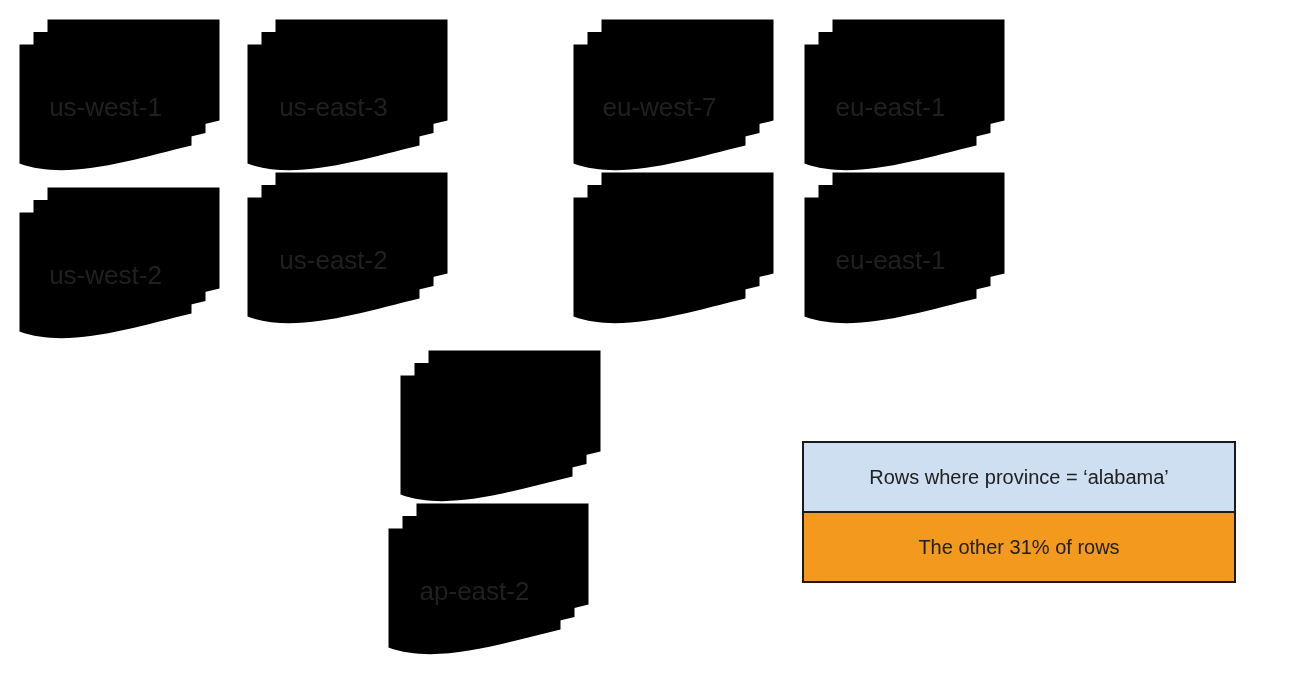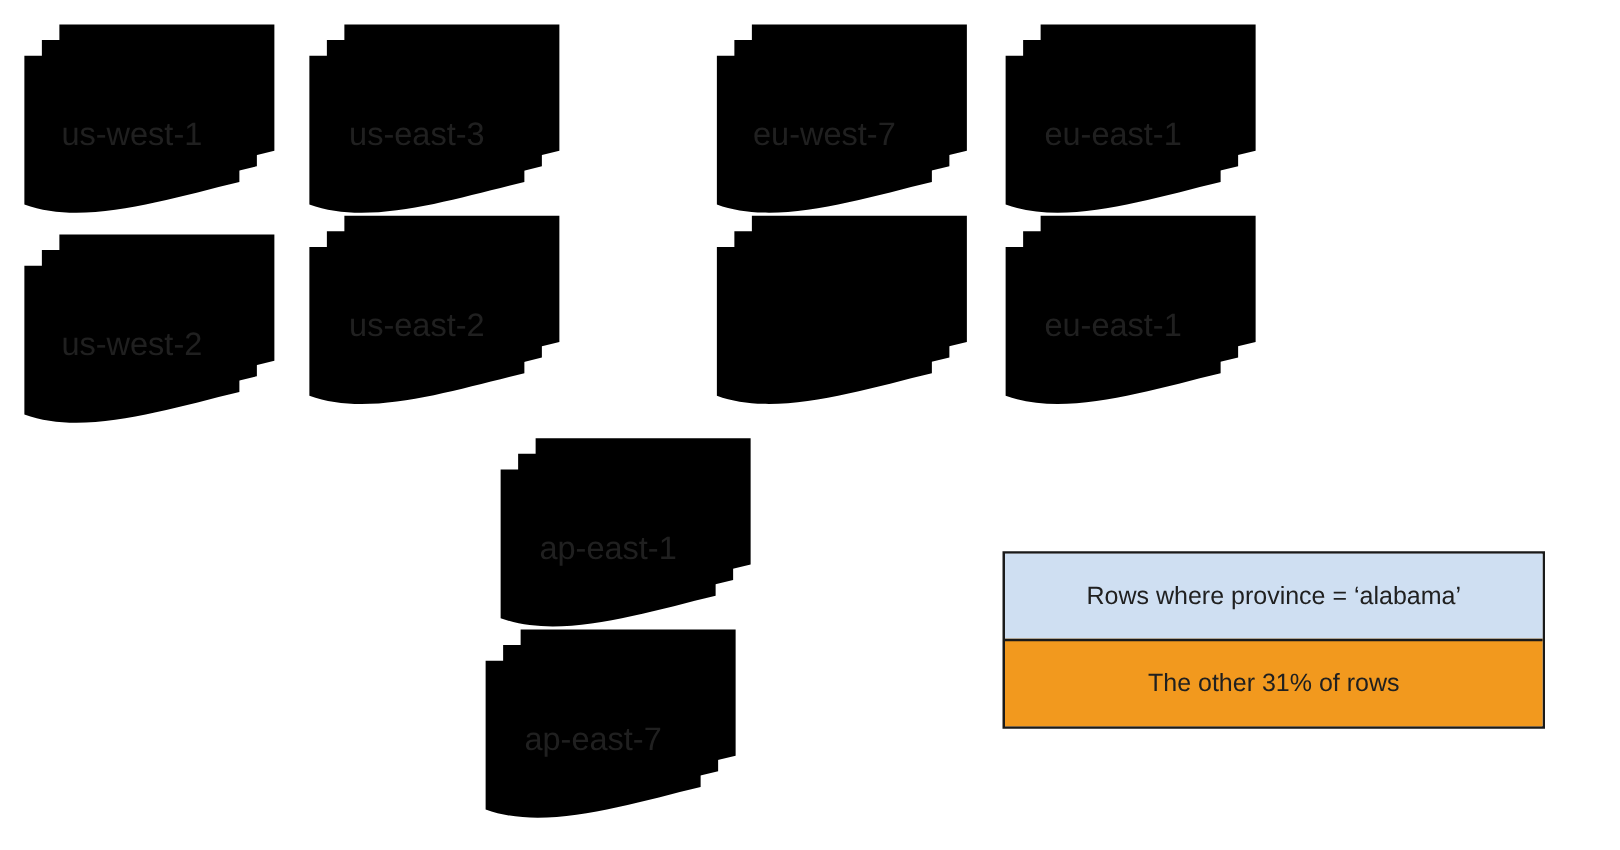--- a/index.html
+++ b/index.html
@@ -123,28 +123,27 @@
     <svg class="stack-svg" viewBox="0 0 203 153">
         <use href="#docstack-shape"></use>
       </svg>
     <div class="doc-label">eu-east-1</div>
   </div>
 
   <div class="stack" id="stack-ap-east-1">
     <svg class="stack-svg" viewBox="0 0 203 153">
         <use href="#docstack-shape"></use>
       </svg>
-    <div class="doc-label">ap-east-1</div>
   </div>
 
   <div class="stack" id="stack-ap-east-2">
     <svg class="stack-svg" viewBox="0 0 203 153">
         <use href="#docstack-shape"></use>
       </svg>
-    <div class="doc-label">ap-east-7</div>
+    <div class="doc-label">ap-east-2</div>
   </div>
 
   <div class="legend">
     <div class="legend-row">Rows where province = ‘alabama’</div>
     <div class="legend-row highlight">The other 31% of rows</div>
   </div>
 
 </div>
 
 </body></html>

